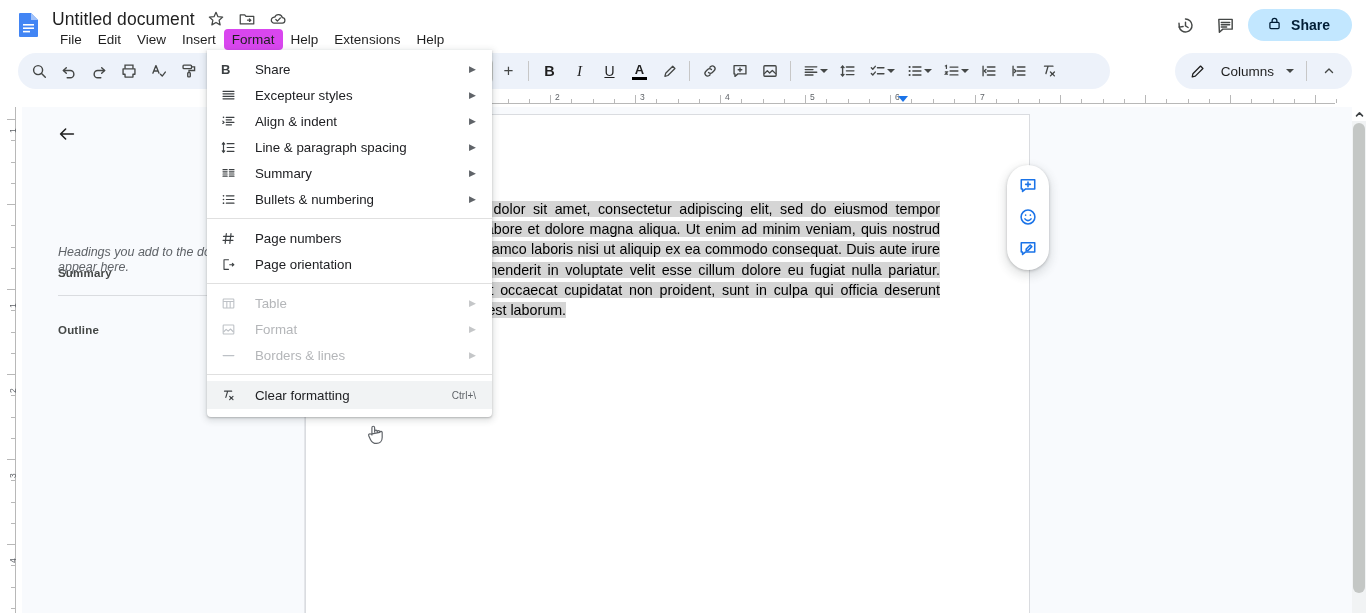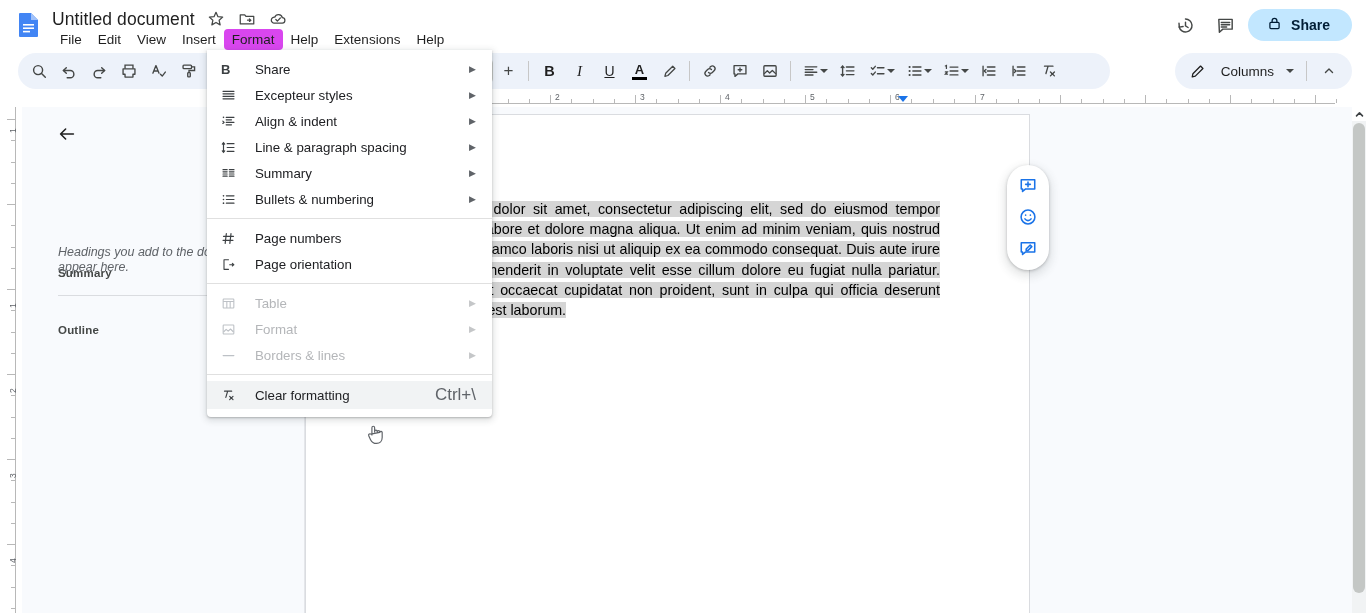--- a/index.html
+++ b/index.html
@@ -75,21 +75,21 @@
               box-shadow: 0 2px 6px 2px rgba(60,64,67,.15), 0 1px 2px rgba(60,64,67,.3); padding: 6px 0 8px 0; z-index: 40; }
   .dd-item { height: 26px; display: flex; align-items: center; padding: 0 10px 0 14px; cursor: pointer; position: relative; }
   .dd-item.hover { background: #f1f3f4; }
   .dd-item.disabled { cursor: default; }
   .dd-ic { width: 22px; height: 18px; display: flex; align-items: center; justify-content: flex-start; color: #3c4043; flex: 0 0 auto; }
   .dd-item.disabled .dd-ic { color: #bdc1c6; }
   .dd-lbl { font-size: 13.3px; color: #202124; margin-left: 12px; white-space: nowrap; }
   .dd-item.disabled .dd-lbl { color: #b4b6b9; }
   .dd-arrow { position: absolute; right: 16px; color: #5f6368; font-size: 9px; line-height: 1; }
   .dd-item.disabled .dd-arrow { color: #c4c6c8; }
-  .dd-short { position: absolute; right: 16px; font-size: 17px; color: #5f6368; }
+  .dd-short { position: absolute; right: 16px; font-size: 10px; color: #5f6368; }
   .dd-sep { height: 1px; background: #e0e0e0; margin: 6px 0; }
 
   .cursor-ic { position: absolute; left: 366px; top: 423px; width: 20px; height: 26px; z-index: 60; pointer-events: none; }
 
   
   .scrollbar { position: absolute; right: 0; top: 107px; width: 14px; height: 506px; background: #f1f3f4; }
   .sb-up { position: absolute; left: 0; top: 0; width: 14px; height: 14px; display: flex; align-items: center; justify-content: center; color: #5f6368; cursor: pointer; background:#fff;}
   .sb-thumb { position: absolute; left: 1px; top: 16px; width: 12px; height: 470px; background: #c4c7c5; border-radius: 6px; cursor: pointer; }
   .vsep { position: absolute; left: 1354px; top: 107px; width: 1px; height: 506px; background: #e0e0e0; }
 </style>

